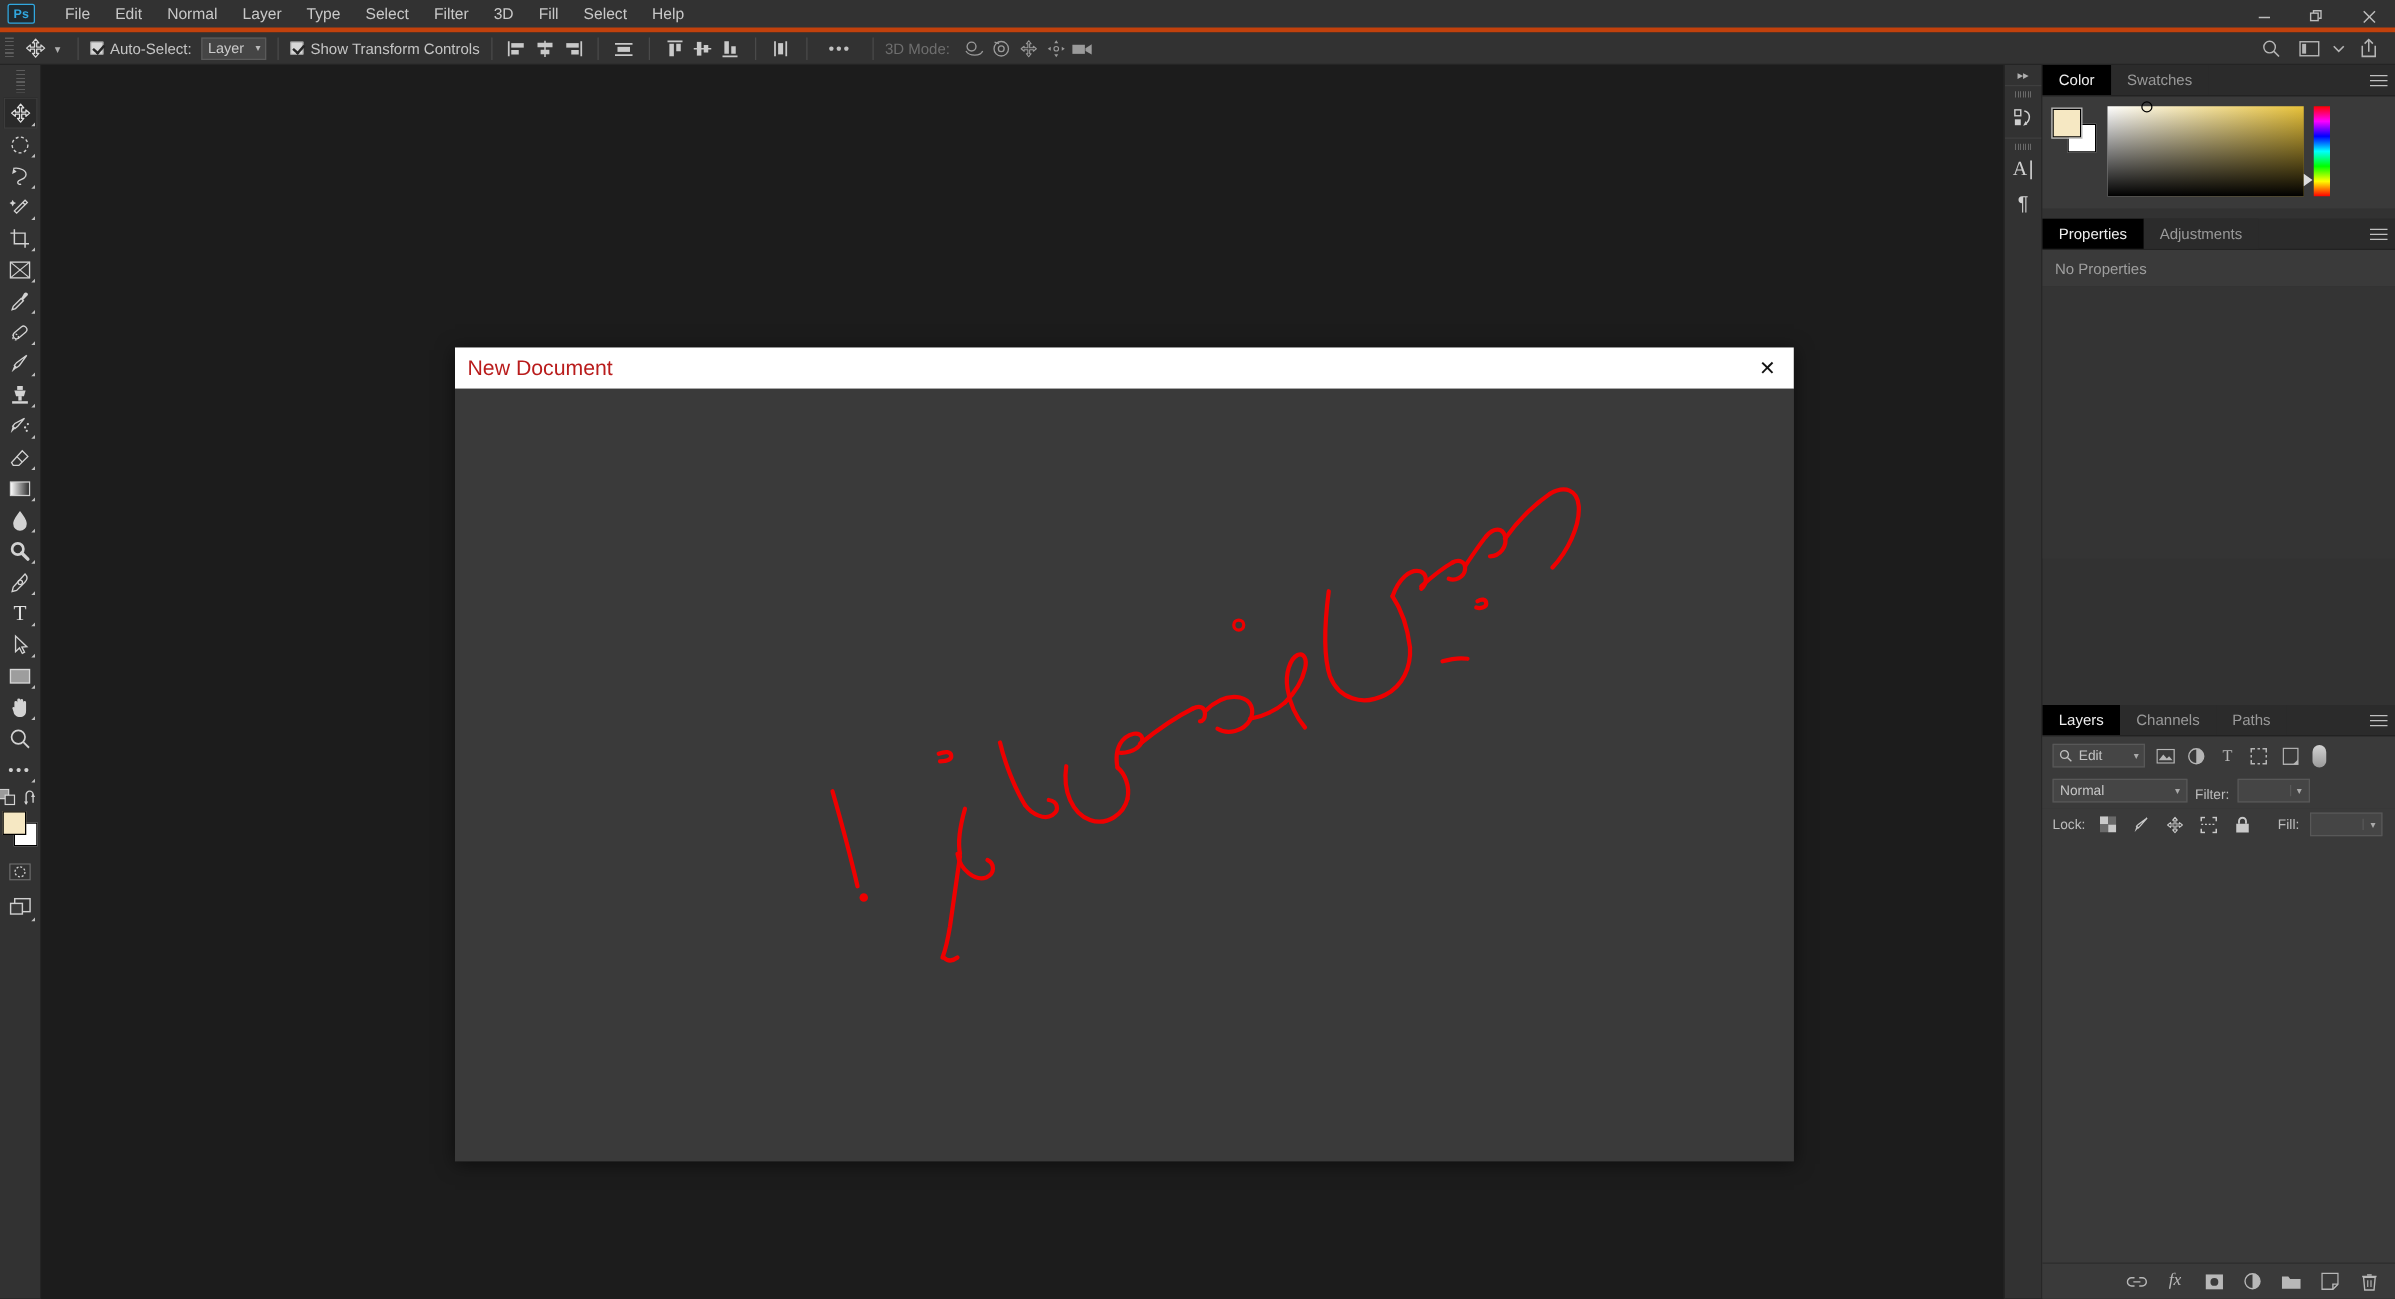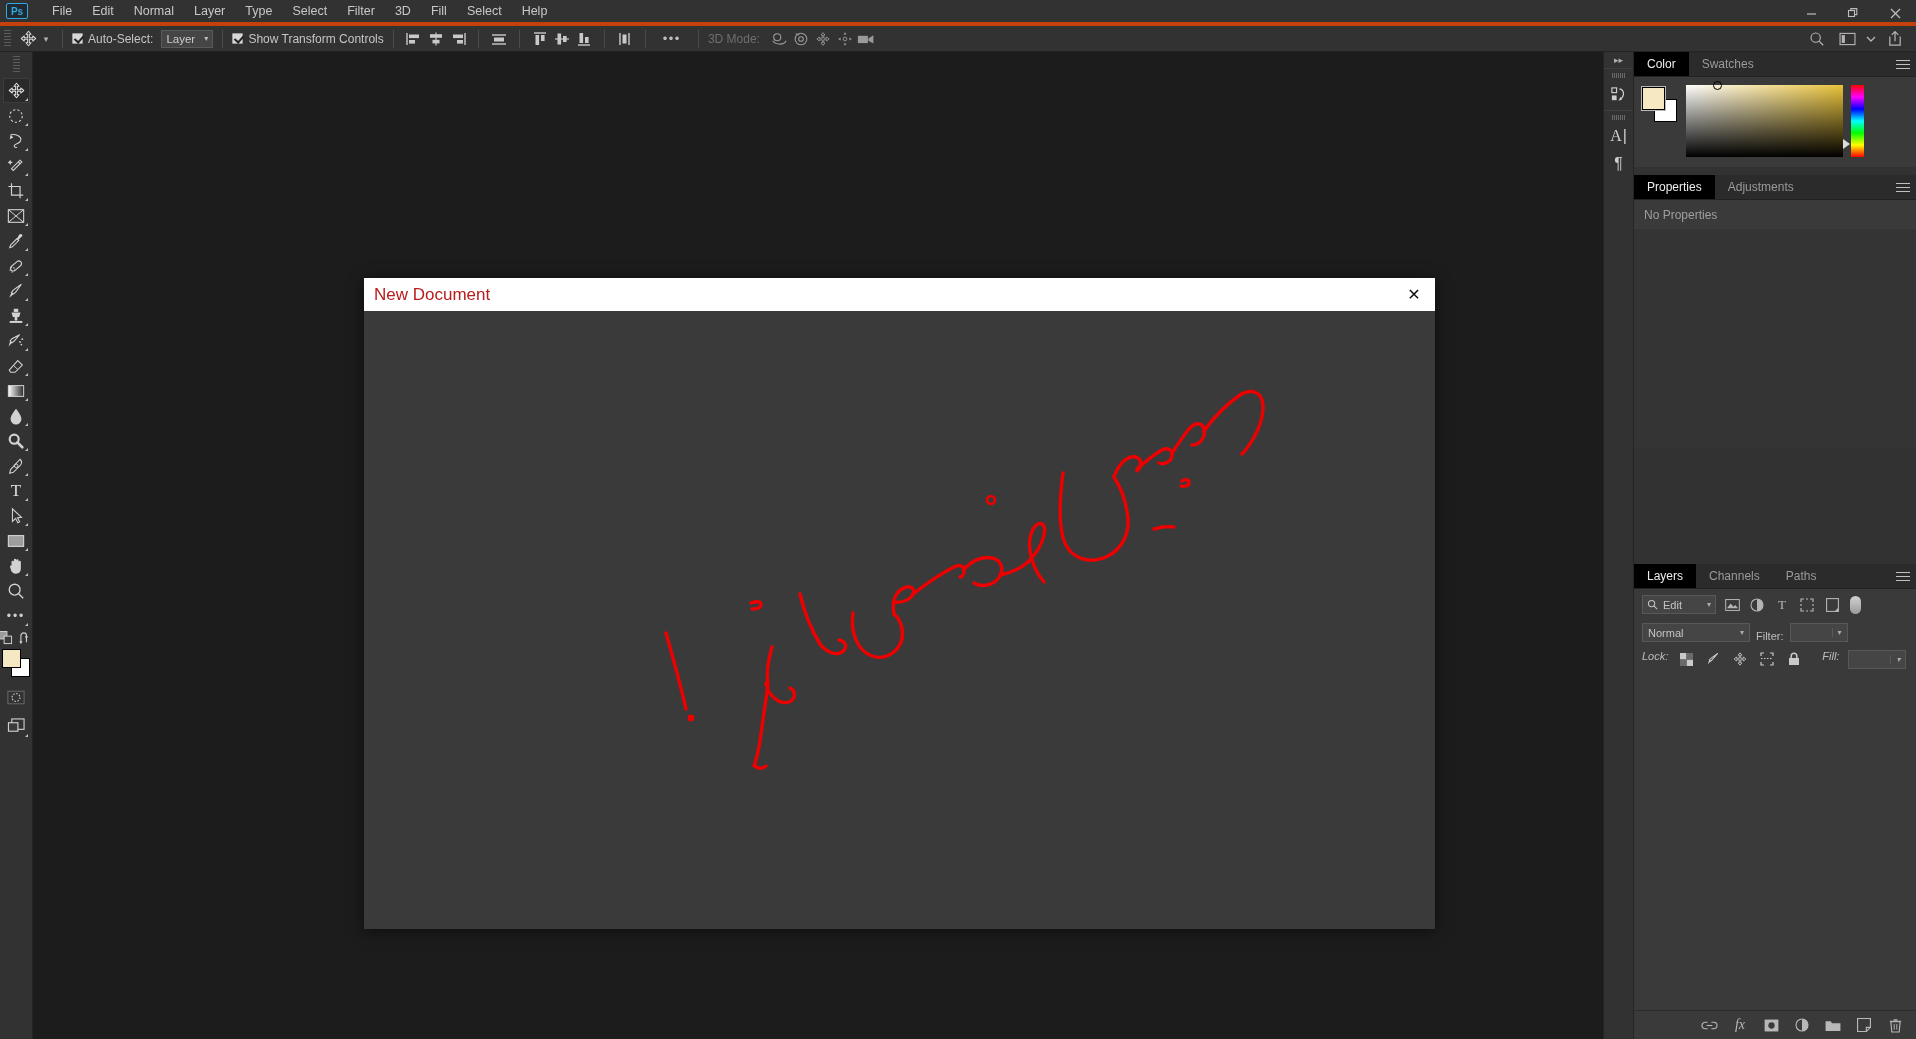--- a/index.html
+++ b/index.html
@@ -164,22 +164,22 @@
     background: linear-gradient(to bottom,#d2d2d2,#9a9a9a); margin-left: 2px; }
   .blend-row { display:flex; align-items:flex-end; gap:6px; padding: 3px 8px 5px 8px; background:#3a3a3a; }
   .blend-select { display:flex; align-items:center; width: 108px; height: 19px;
     background:#454545; border:1px solid #585858; color:#c5c5c5; font-size:11px; padding: 0 5px; }
   .blend-select .cv { margin-left:auto; font-size:8px; color:#aaa; }
   .mini-label { color:#bdbdbd; font-size:11px; }
   .num-field { display:flex; align-items:center; width: 58px; height: 19px;
     background:#454545; border:1px solid #585858; }
   .num-field .box { flex:1; height:100%; }
   .num-field .cv { width:15px; text-align:center; font-size:8px; color:#aaa; border-left:1px solid #585858; }
-  .lock-row { display:flex; gap:9px; padding: 3px 8px 7px 8px; background:#3a3a3a;
-    border-bottom: 1px solid #2c2c2c; font-style: italic; }
+  .lock-row { display:flex; align-items:center; gap:9px; padding: 3px 8px 7px 8px; background:#3a3a3a;
+    border-bottom: 1px solid #2c2c2c; }
   .layers-bottom {
     position: absolute; left: 0; right: 0; bottom: 0; height: 29px; background: #3a3a3a;
     border-top: 1px solid #2c2c2c; display: flex; align-items: center; justify-content: flex-end;
     gap: 13px; padding-right: 12px;
   }
   .lb-icon { width: 18px; height: 18px; display:flex; align-items:center; justify-content:center; color:#b8b8b8; }
 
   .sec-layers { position: absolute; left:0; right:0; top: 512px; bottom: 0; background:#3a3a3a; }
   svg { display: block; }
 </style>

